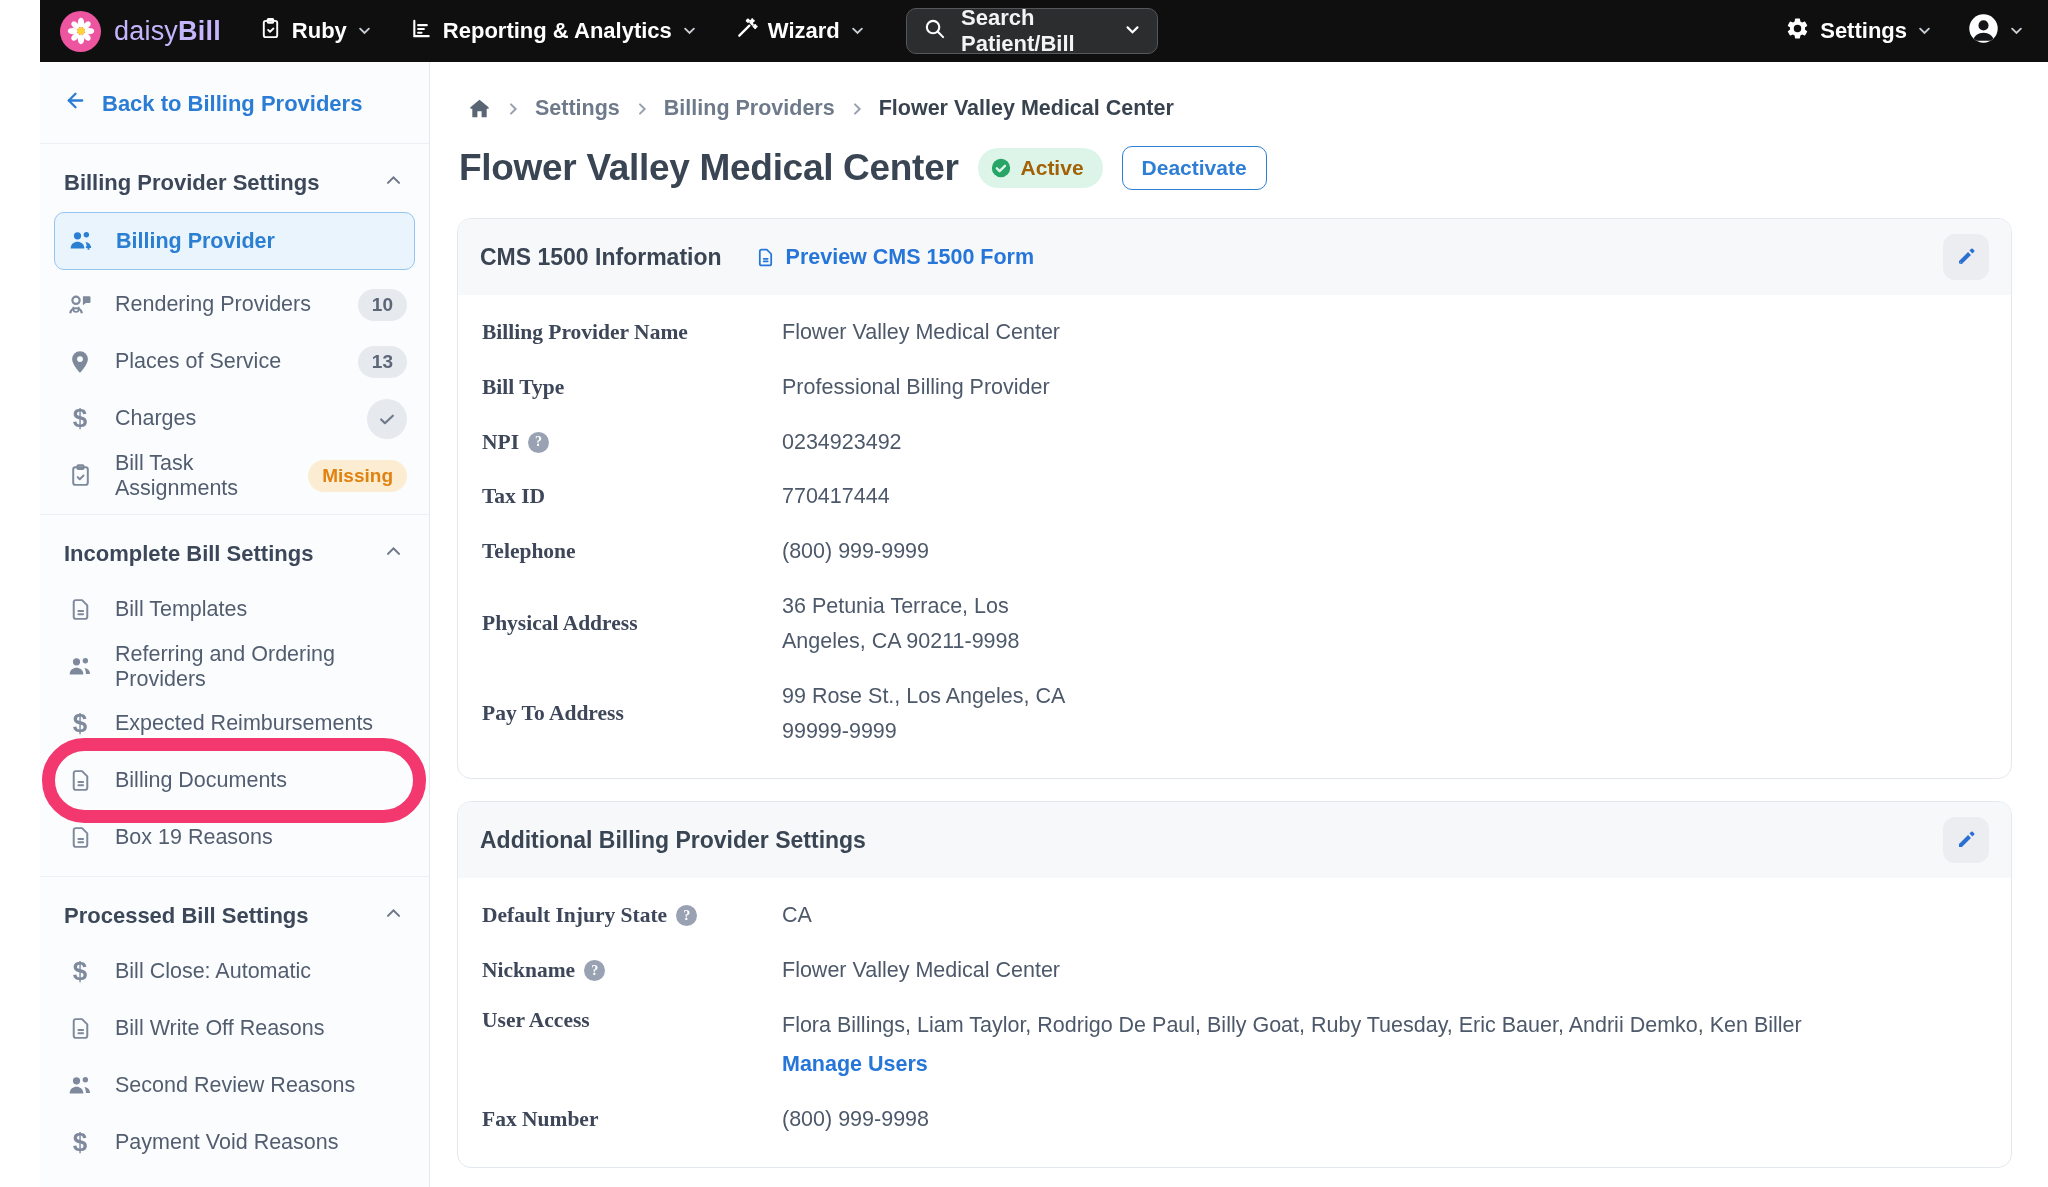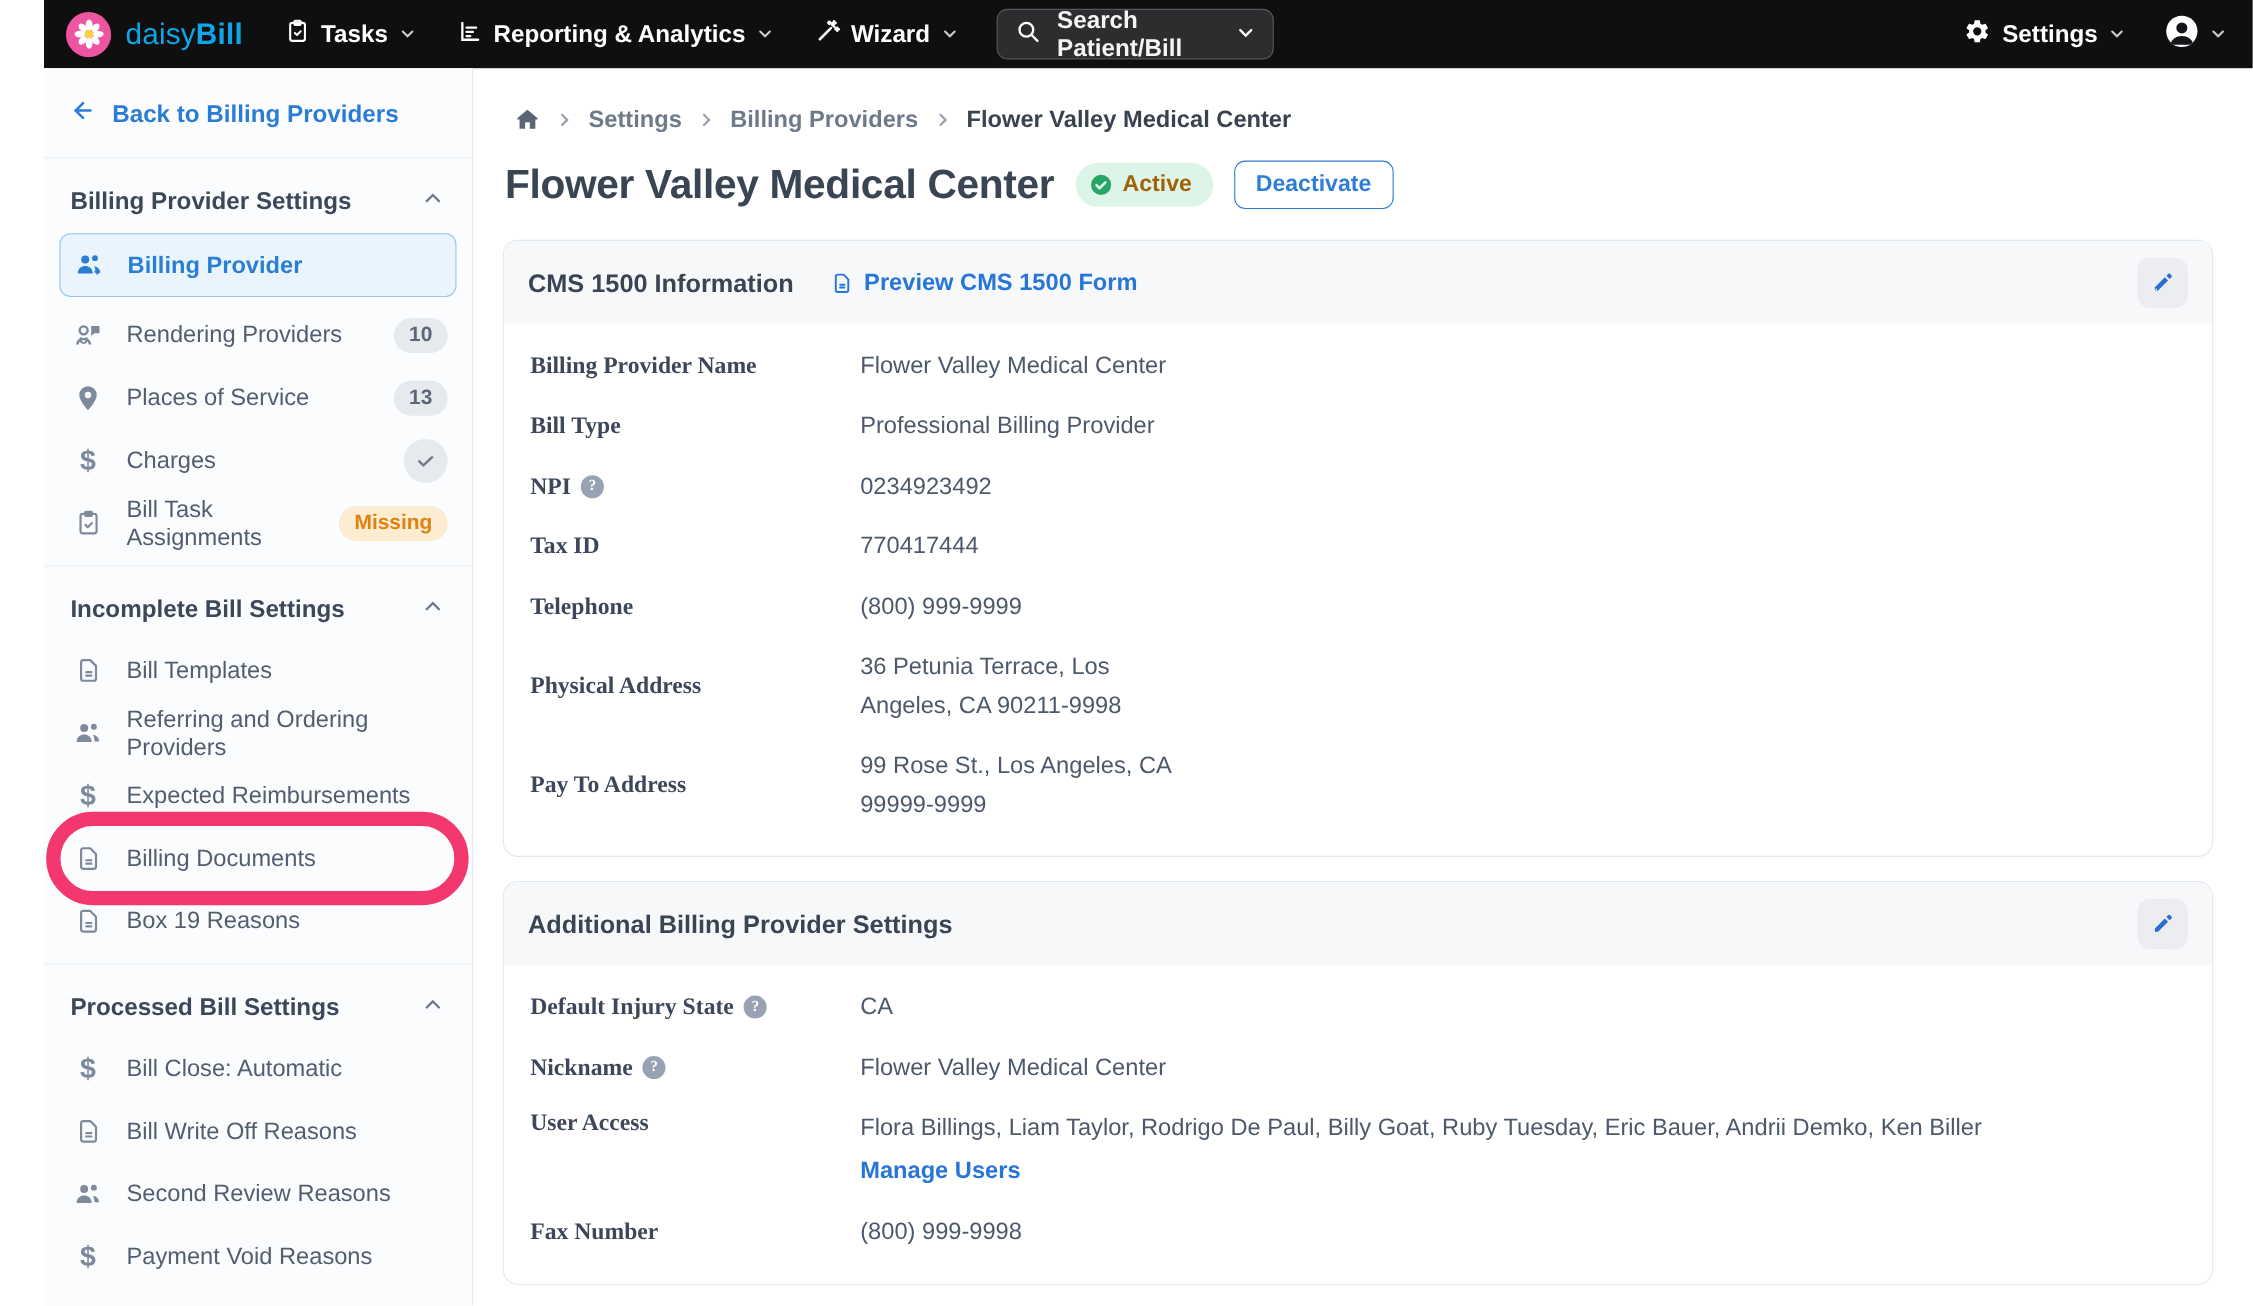--- a/index.html
+++ b/index.html
@@ -6,21 +6,21 @@
   html,body { width: 2048px; height: 1187px; background: #ffffff; overflow: hidden;
     font-family: "Liberation Sans", sans-serif; -webkit-font-smoothing: antialiased; }
   .app { margin-left: 40px; width: 2008px; height: 1187px; display: flex; flex-direction: column; }
 
   
   .nav { height: 62px; background: #0f0f10; display: flex; align-items: center;
          padding: 0 24px 0 20px; position: relative; color: #fff; flex: none; }
   .brand { display: flex; align-items: center; gap: 13px; cursor: pointer; }
   .logo { width: 41px; height: 41px; border-radius: 50%; background: #ee55a0;
           display: flex; align-items: center; justify-content: center; }
-  .brand-text { font-size: 27px; color: #0ea5e9; letter-spacing: .2px; }
+  .brand-text { font-size: 27px; color: #c4b5fd; letter-spacing: .2px; }
   .brand-text .light { font-weight: 400; }
   .brand-text .bold { font-weight: 800; }
   .nav-item { display: flex; align-items: center; gap: 10px; margin-left: 38px;
               font-size: 22px; font-weight: 700; color: #fff; cursor: pointer; }
   .nav-item svg { flex: none; }
   .chev { color: #c9ced4; }
   .search-pill { position: absolute; left: 866px; top: 8px; width: 252px; height: 46px;
                  background: #2c2d2f; border: 1.5px solid #56575b; border-radius: 10px;
                  display: flex; align-items: center; gap: 15px; padding: 0 16px;
                  color: #f3f4f5; font-size: 22px; font-weight: 600; cursor: pointer; }
@@ -121,21 +121,21 @@
     </div>
 
     <div class="nav-item">
       <span>
         <svg width="23" height="23" viewBox="0 0 24 24" fill="none" stroke="#fff" stroke-width="2" stroke-linecap="round" stroke-linejoin="round">
             <rect x="5" y="4" width="14" height="17" rx="2"></rect>
             <rect x="9" y="2" width="6" height="4" rx="1"></rect>
             <path d="M9.5 13.5l2 2 3.5-3.5"></path>
           </svg>
       </span>
-      <span>Tasks</span>
+      <span>Ruby</span>
       <span class="chev"><svg width="15" height="15" viewBox="0 0 24 24" fill="none" stroke="currentColor" stroke-width="3" stroke-linecap="round">
             <path d="M5 9l7 7 7-7"></path>
           </svg></span>
     </div>
 
     <div class="nav-item">
       <span>
         <svg width="23" height="23" viewBox="0 0 24 24" fill="none" stroke="#fff" stroke-width="2.2" stroke-linecap="round">
             <path d="M4.5 4v16h15"></path>
             <path d="M8.5 8.5h9"></path>

